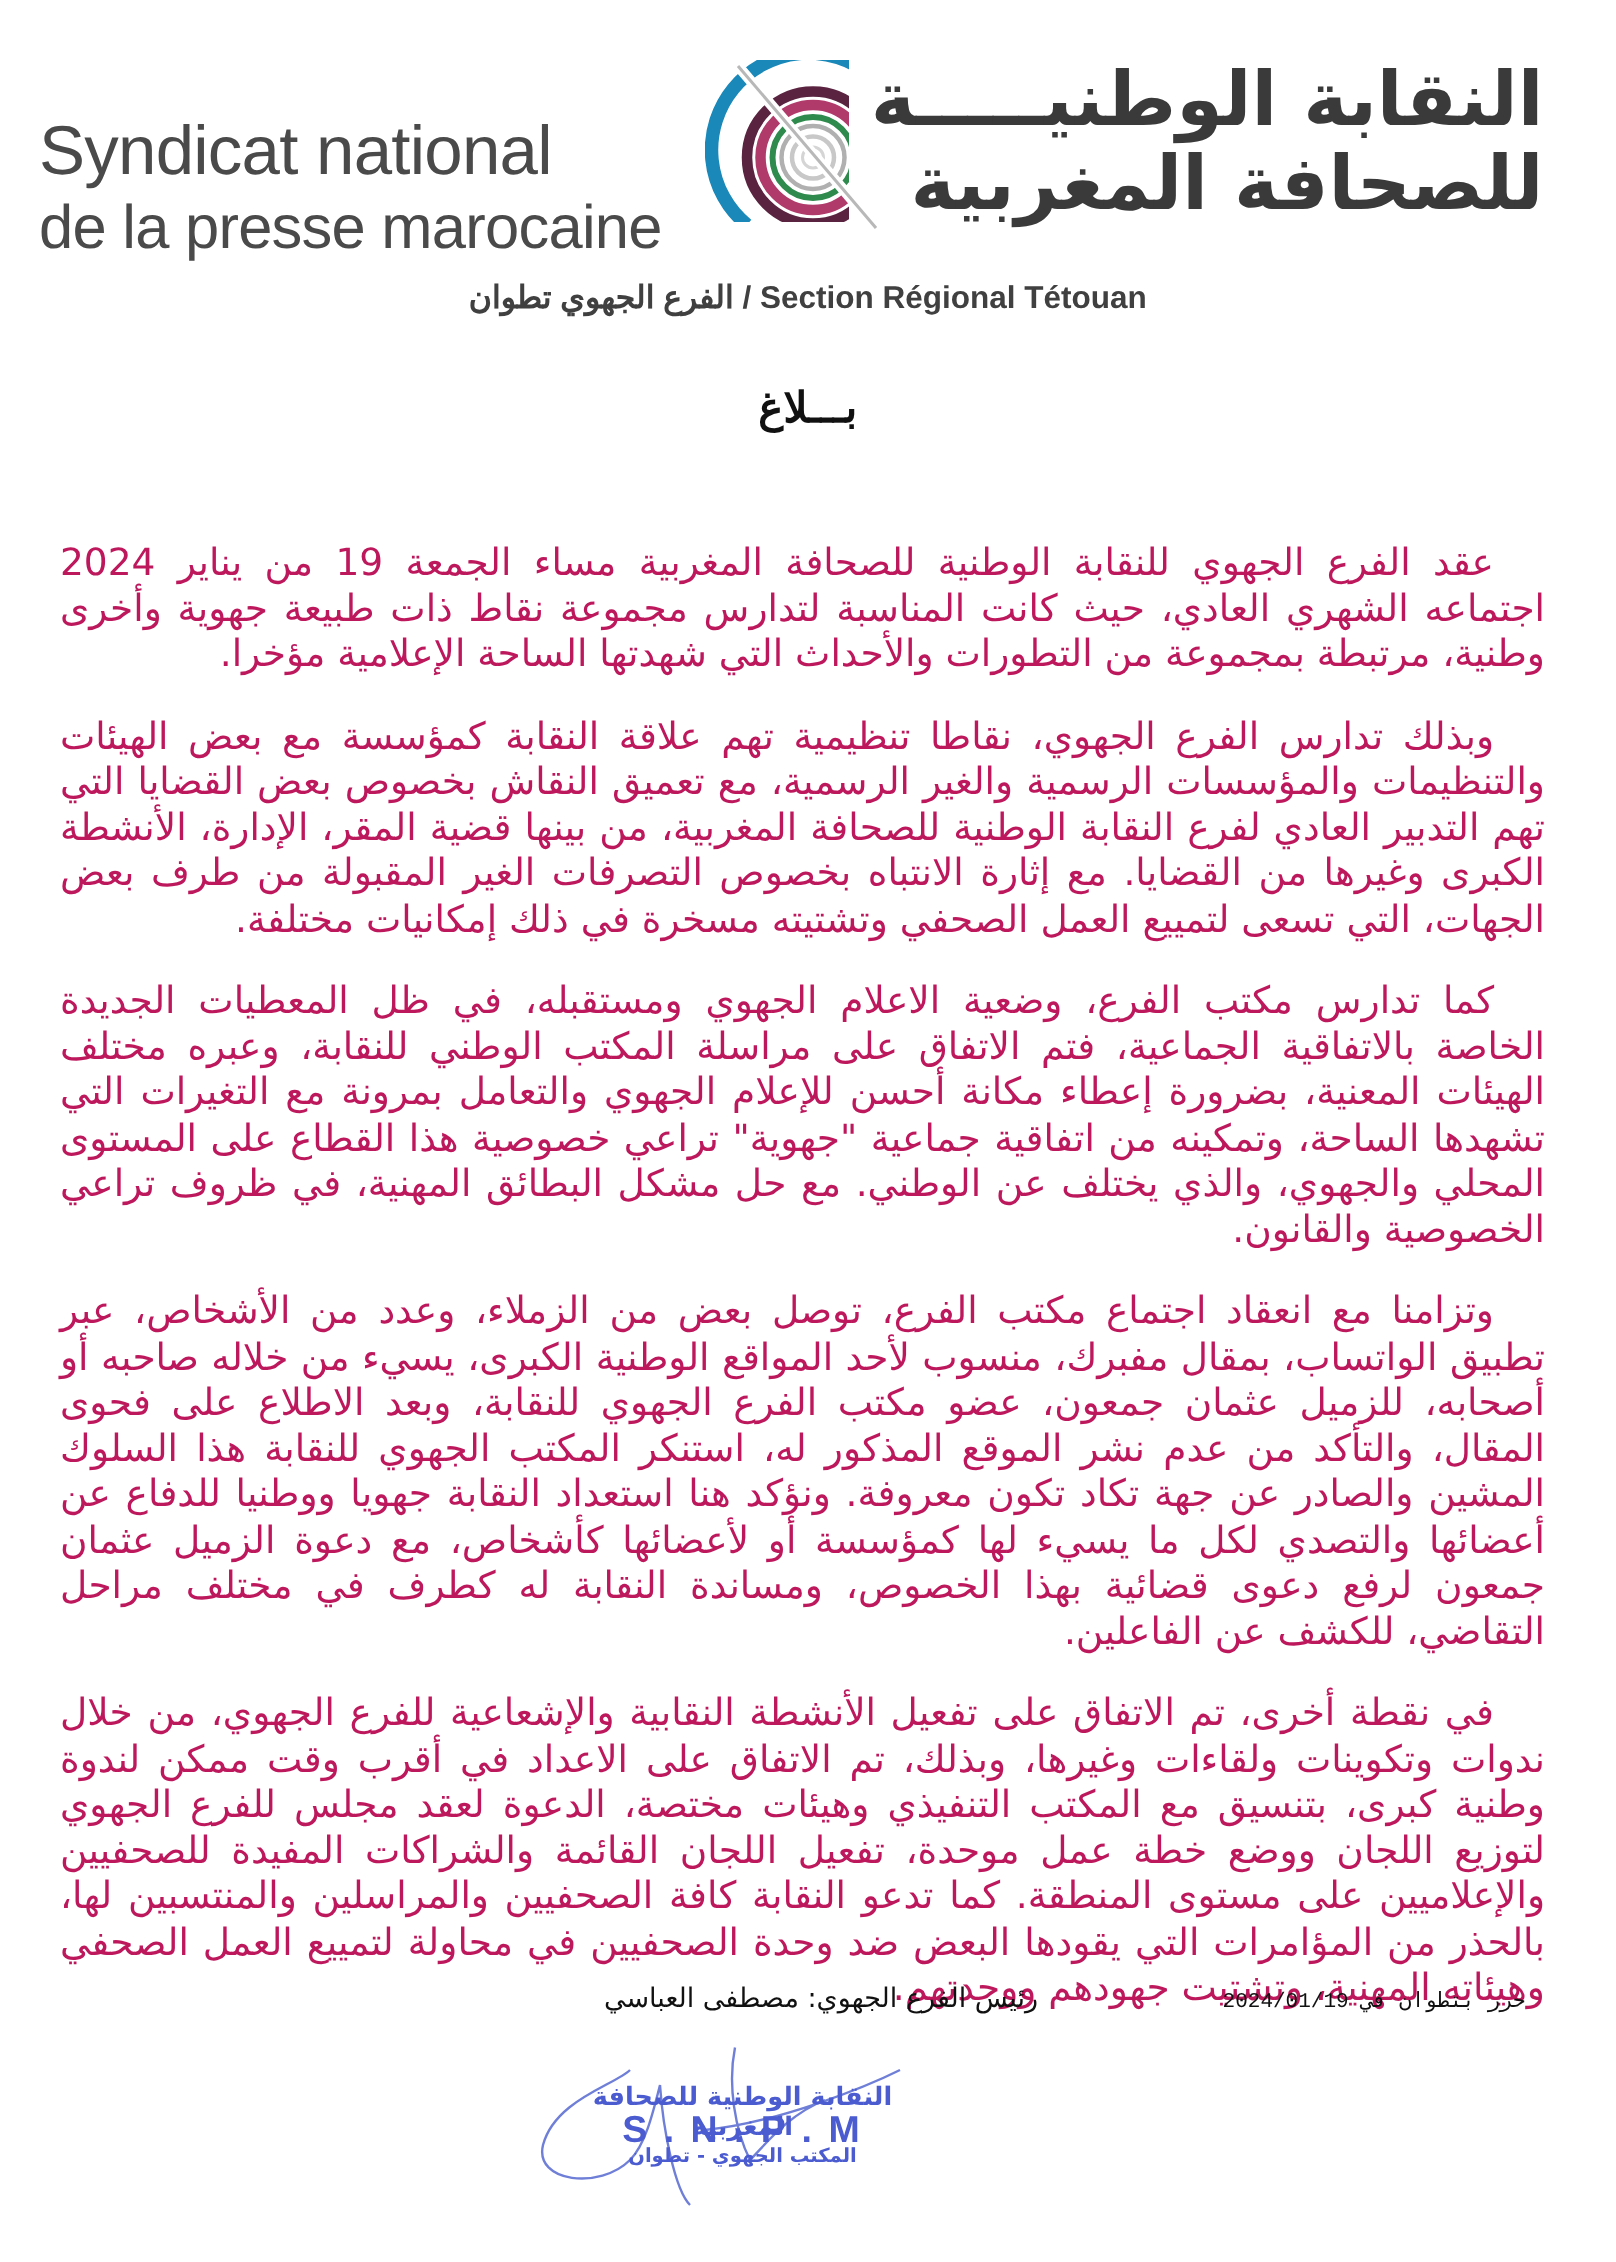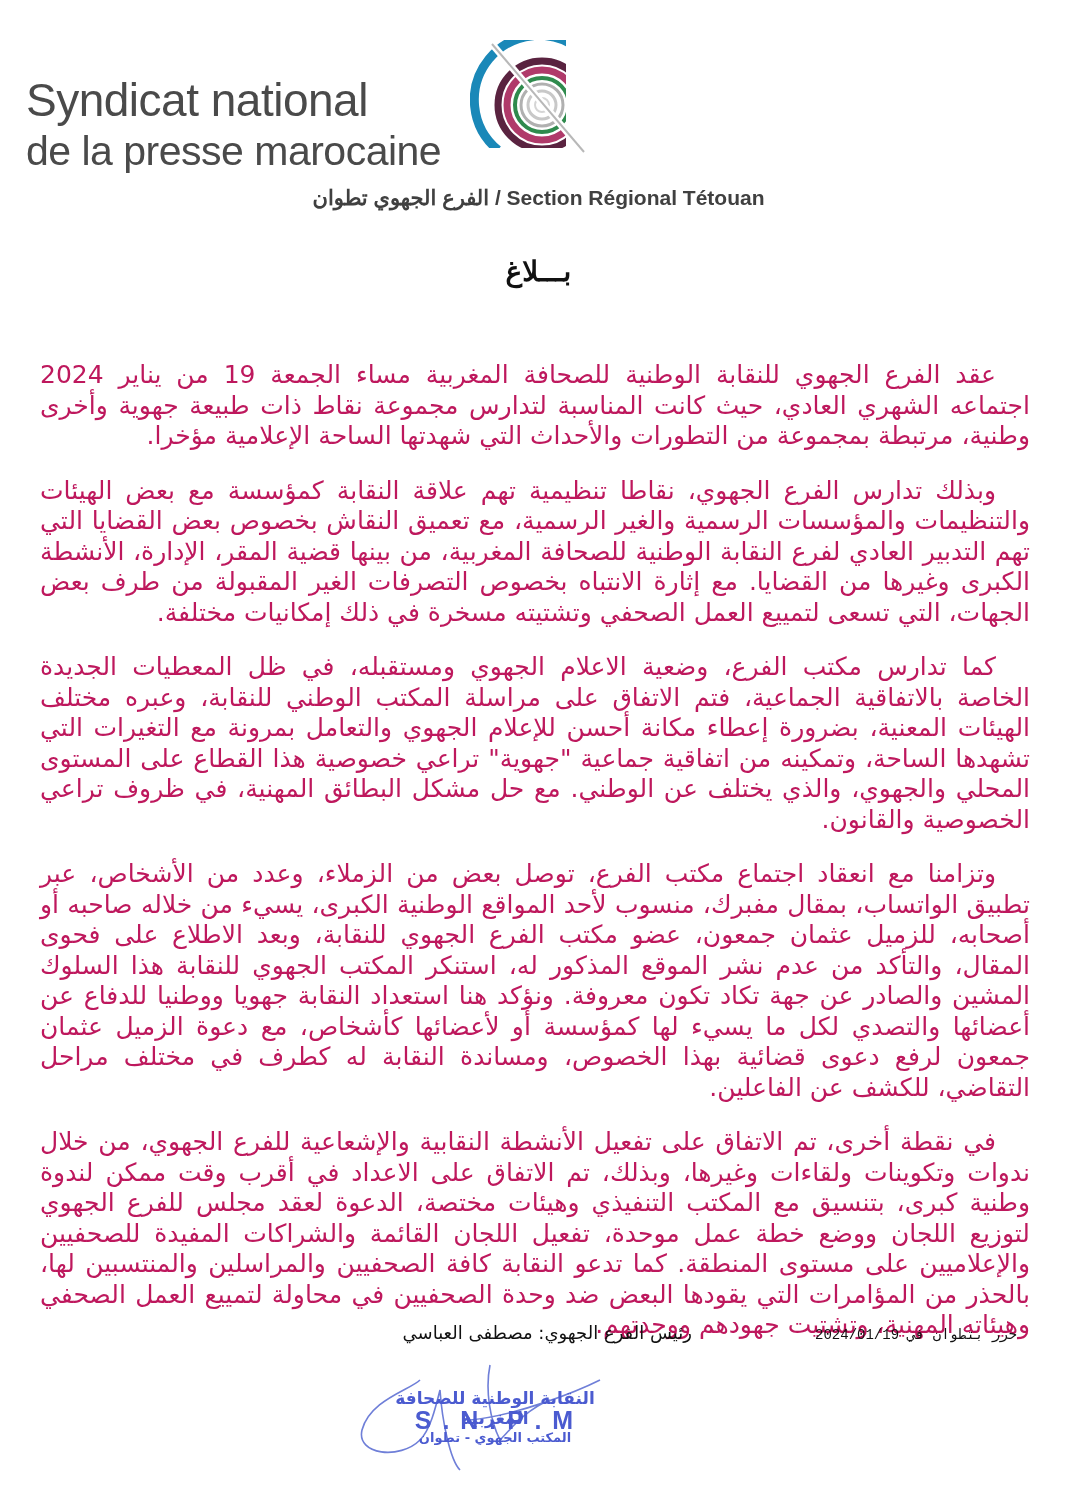--- a/index.html
+++ b/index.html
@@ -58,20 +58,24 @@
         <circle cx="72" cy="65" r="14" stroke="#c8c8c8" stroke-width="3"></circle>
         <circle cx="72" cy="65" r="7" stroke="#d5d5d5" stroke-width="2"></circle>
         <rect x="96" y="0" width="30" height="115" fill="#fff"></rect>
         <rect x="0" y="108" width="120" height="10" fill="#fff"></rect>
       </g>
       <line x1="22" y1="4" x2="114" y2="112" stroke="#ffffff" stroke-width="7"></line>
       <line x1="22" y1="4" x2="114" y2="112" stroke="#b8b8b8" stroke-width="2"></line>
     </svg>
   </div>
 
+  <div class="ar-name">
+    <div class="ar-line1">النقابة الوطنيـــــة</div>
+    <div class="ar-line2">للصحافة المغربية</div>
+  </div>
 </div>
 
 <div class="section">الفرع الجهوي تطوان / Section Régional Tétouan</div>
 
 <div class="title">بـــلاغ</div>
 
 <div class="body">
   <p class="para">عقد الفرع الجهوي للنقابة الوطنية للصحافة المغربية مساء الجمعة 19 من يناير 2024 اجتماعه الشهري العادي، حيث كانت المناسبة لتدارس مجموعة نقاط ذات طبيعة جهوية وأخرى وطنية، مرتبطة بمجموعة من التطورات والأحداث التي شهدتها الساحة الإعلامية مؤخرا.</p>
   <p class="para">وبذلك تدارس الفرع الجهوي، نقاطا تنظيمية تهم علاقة النقابة كمؤسسة مع بعض الهيئات والتنظيمات والمؤسسات الرسمية والغير الرسمية، مع تعميق النقاش بخصوص بعض القضايا التي تهم التدبير العادي لفرع النقابة الوطنية للصحافة المغربية، من بينها قضية المقر، الإدارة، الأنشطة الكبرى وغيرها من القضايا. مع إثارة الانتباه بخصوص التصرفات الغير المقبولة من طرف بعض الجهات، التي تسعى لتمييع العمل الصحفي وتشتيته مسخرة في ذلك إمكانيات مختلفة.</p>
   <p class="para">كما تدارس مكتب الفرع، وضعية الاعلام الجهوي ومستقبله، في ظل المعطيات الجديدة الخاصة بالاتفاقية الجماعية، فتم الاتفاق على مراسلة المكتب الوطني للنقابة، وعبره مختلف الهيئات المعنية، بضرورة إعطاء مكانة أحسن للإعلام الجهوي والتعامل بمرونة مع التغيرات التي تشهدها الساحة، وتمكينه من اتفاقية جماعية "جهوية" تراعي خصوصية هذا القطاع على المستوى المحلي والجهوي، والذي يختلف عن الوطني. مع حل مشكل البطائق المهنية، في ظروف تراعي الخصوصية والقانون.</p>

